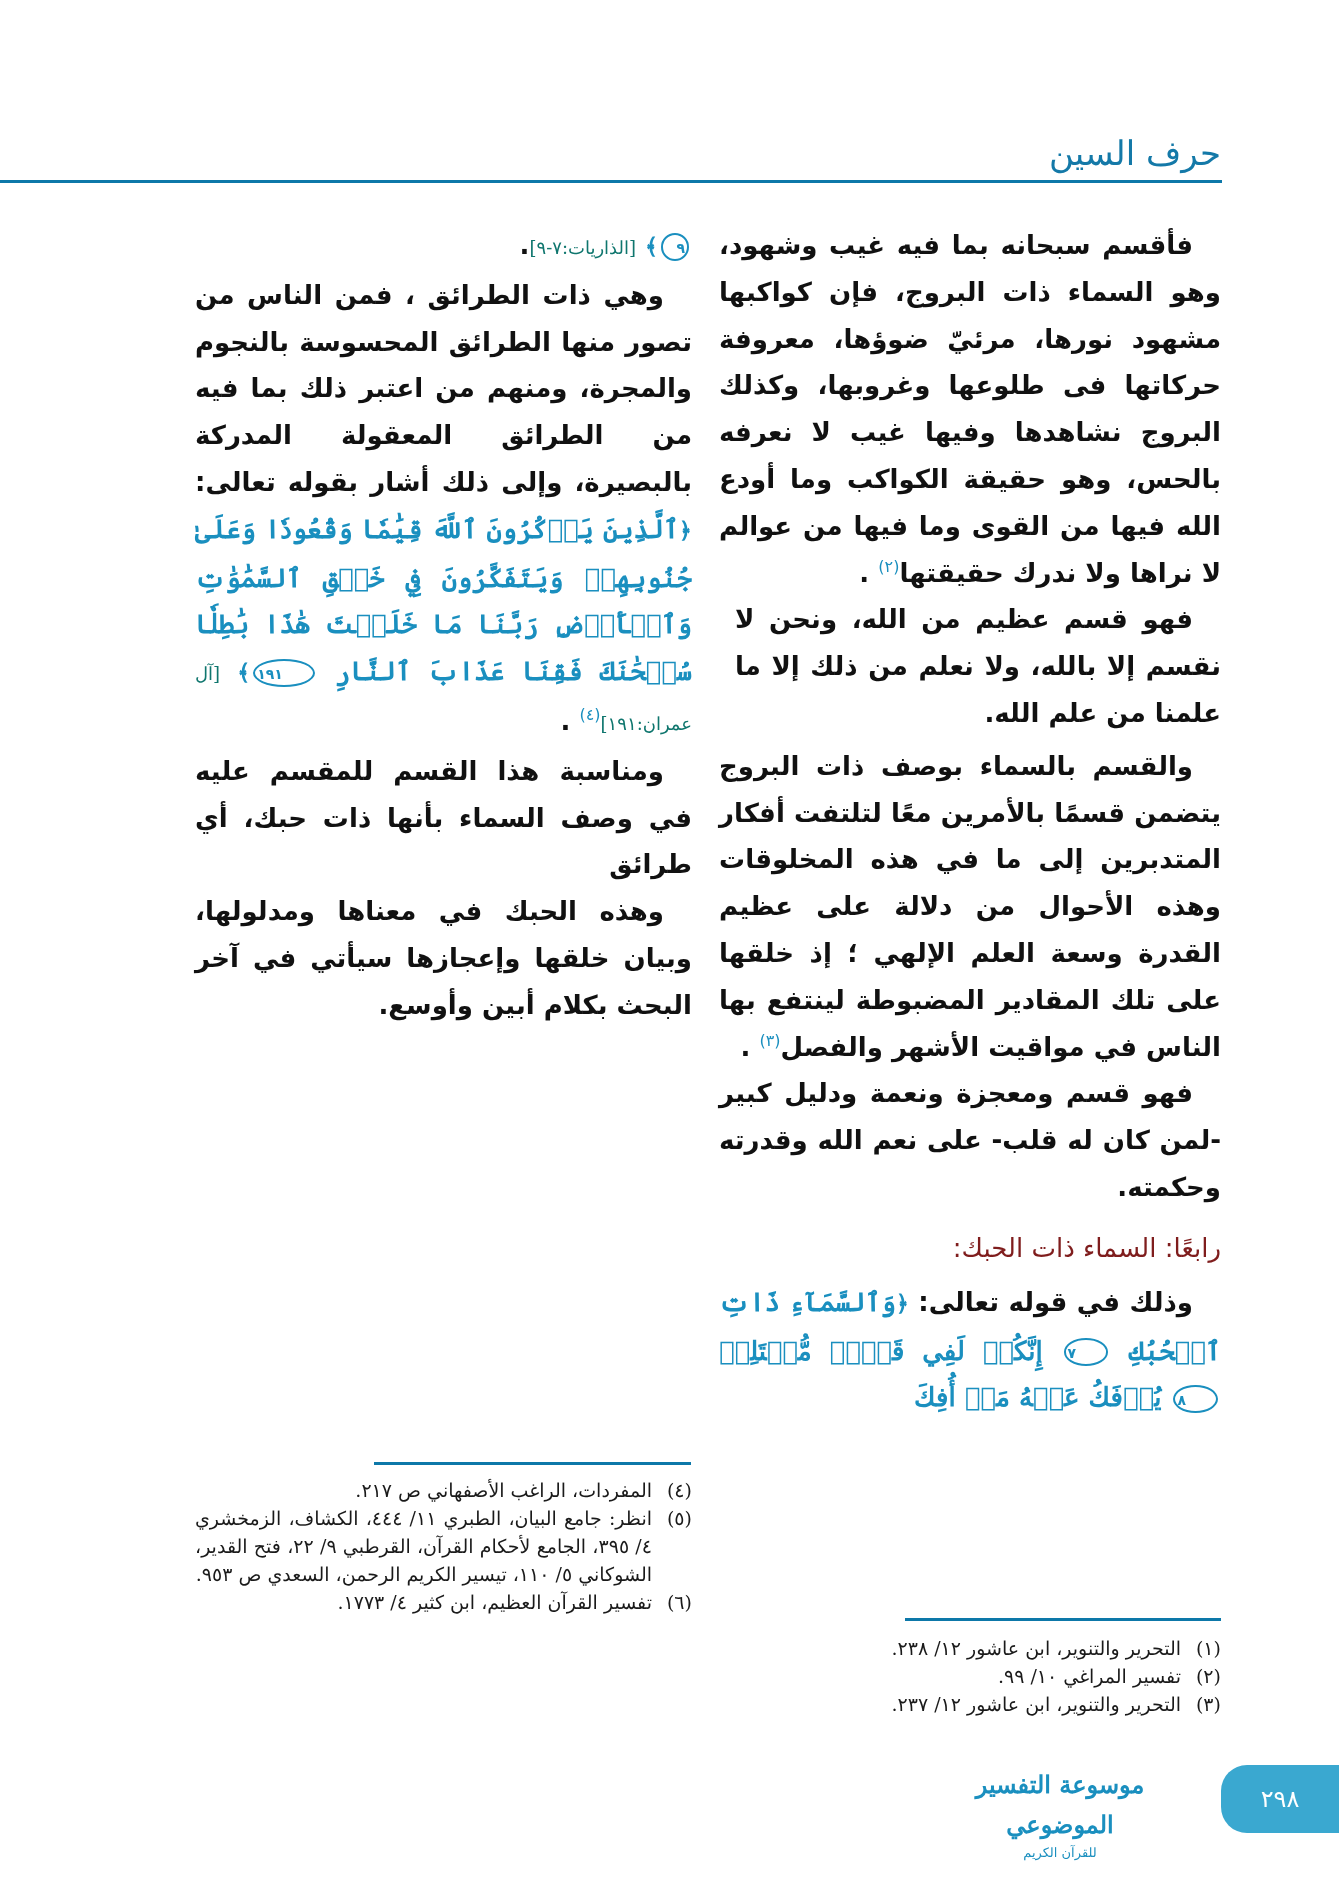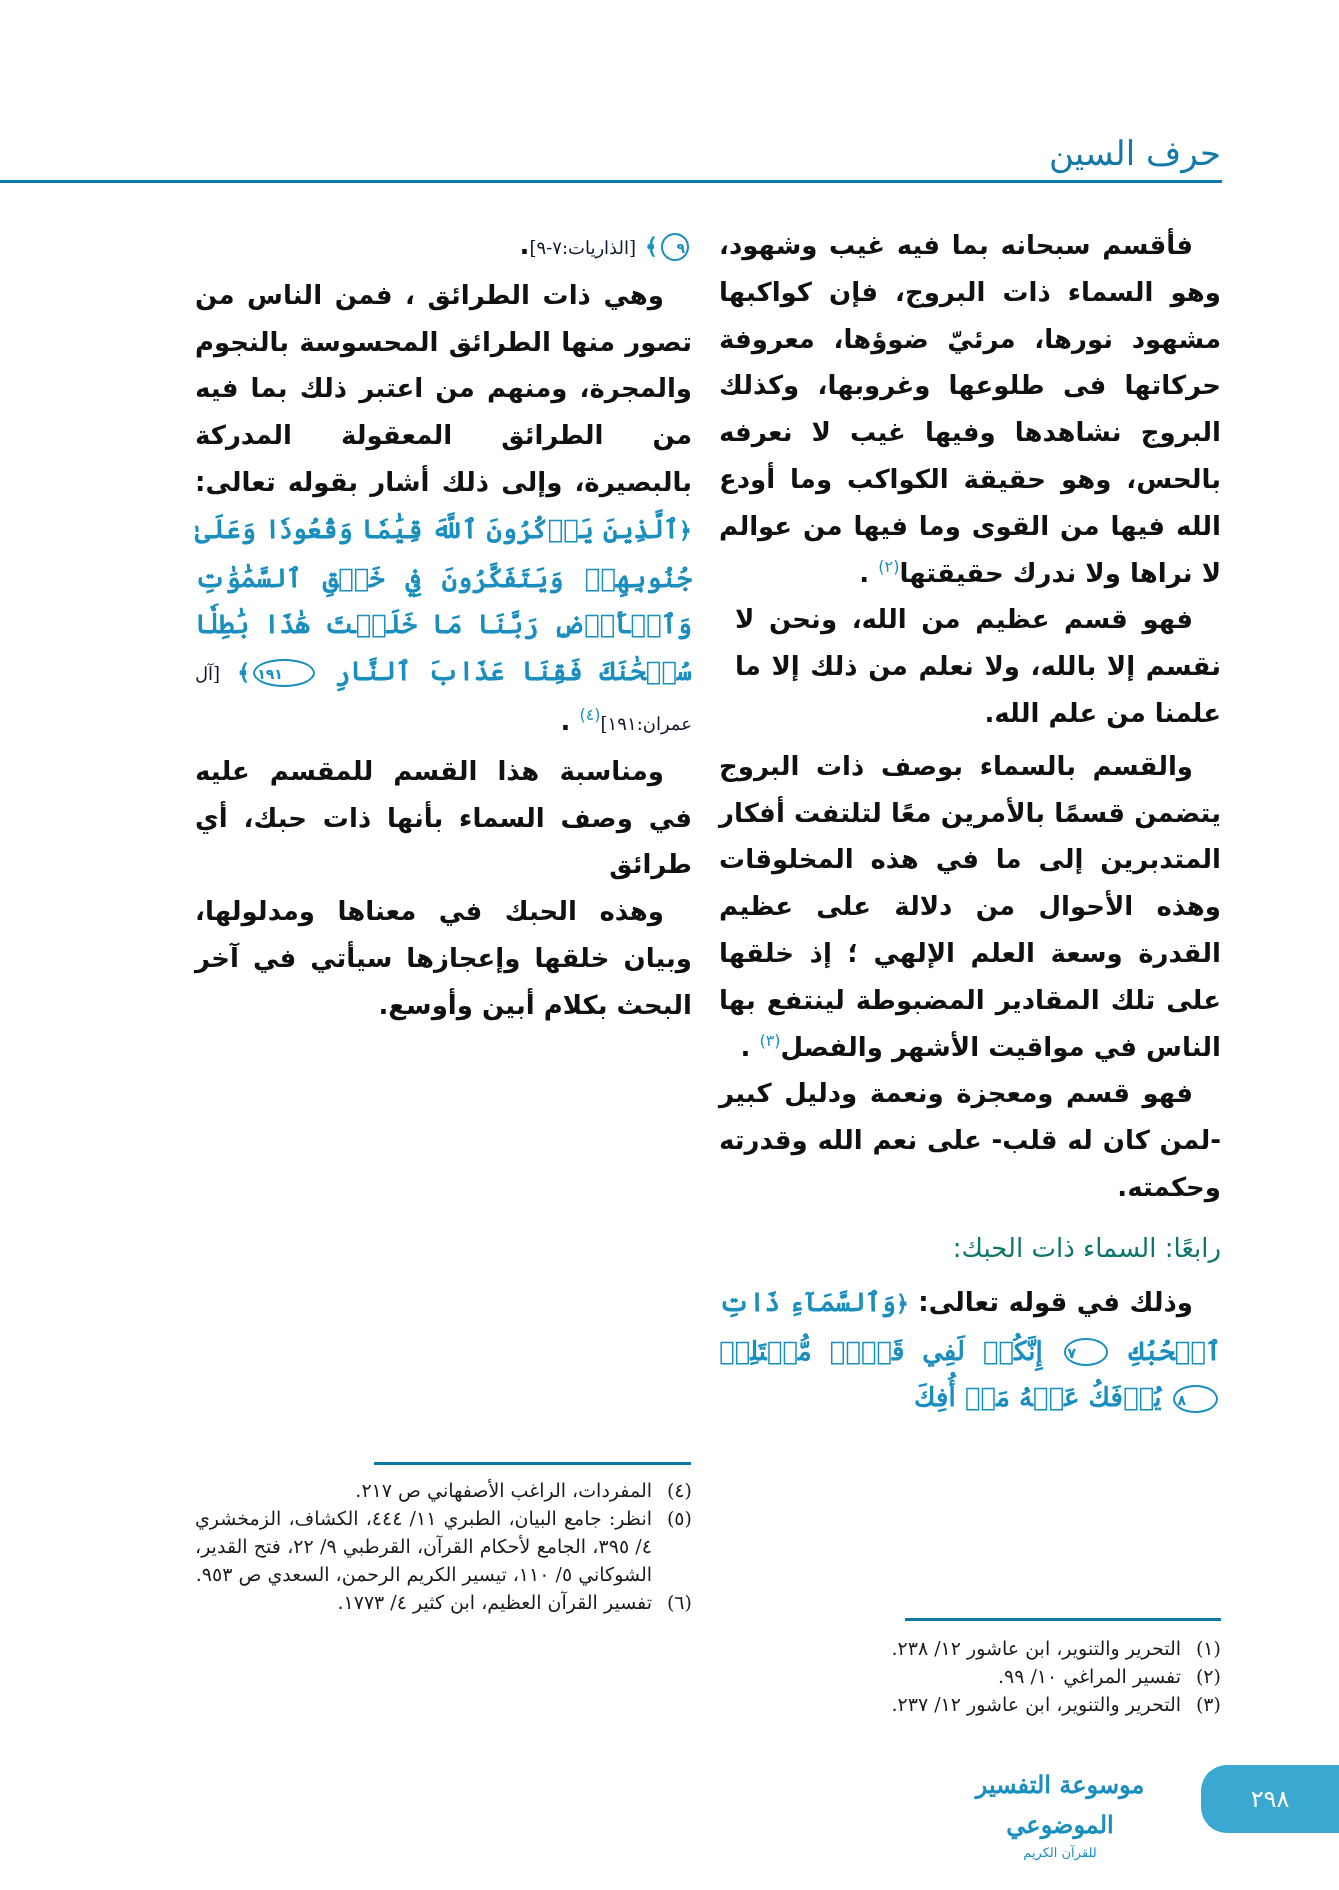--- a/index.html
+++ b/index.html
@@ -69,34 +69,34 @@
       vertical-align: middle;
       margin: 0 3px;
       padding: 0 2px;
       box-sizing: border-box;
     }
     .orn { color: #1a8fbf; font-size: 22px; }
     .ref {
       font-family: "DejaVu Serif", serif;
       font-weight: normal;
       font-size: 18px;
-      color: #0f172a;
+      color: #0f766e;
     }
     .fnref {
       color: #1a8fbf;
       font-size: 16px;
       font-weight: normal;
       vertical-align: super;
       line-height: 0;
     }
     .section-heading {
       font-family: "DejaVu Sans", sans-serif;
       font-weight: normal;
       font-size: 26px;
-      color: #0f766e;
+      color: #7f1d1d;
       margin: 14px 0 8px 0;
       line-height: 46px;
     }
     .fn-rule {
       position: absolute;
       height: 3px;
       background: #0d78a9;
     }
     .fn-rule-right { top: 1618px; right: 118px; width: 316px; }
     .fn-rule-left  { top: 1462px; left: 374px; width: 317px; }
@@ -120,21 +120,21 @@
     .fn-num {
       flex: 0 0 auto;
       width: 40px;
       white-space: nowrap;
     }
     .fn-text { flex: 1 1 auto; }
     .page-badge {
       position: absolute;
       top: 1765px;
       right: 0;
-      width: 138px;
+      width: 118px;
       height: 68px;
       background: #3aa8d0;
       border-radius: 26px 0 0 26px;
       color: #ffffff;
       font-family: "DejaVu Sans", sans-serif;
       font-size: 24px;
       text-align: center;
       line-height: 68px;
       direction: rtl;
     }

